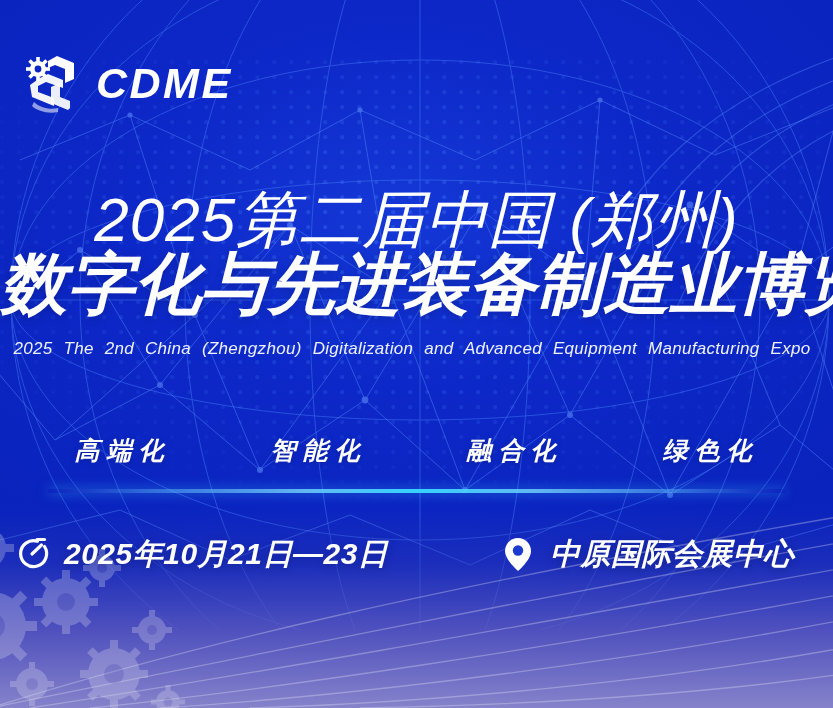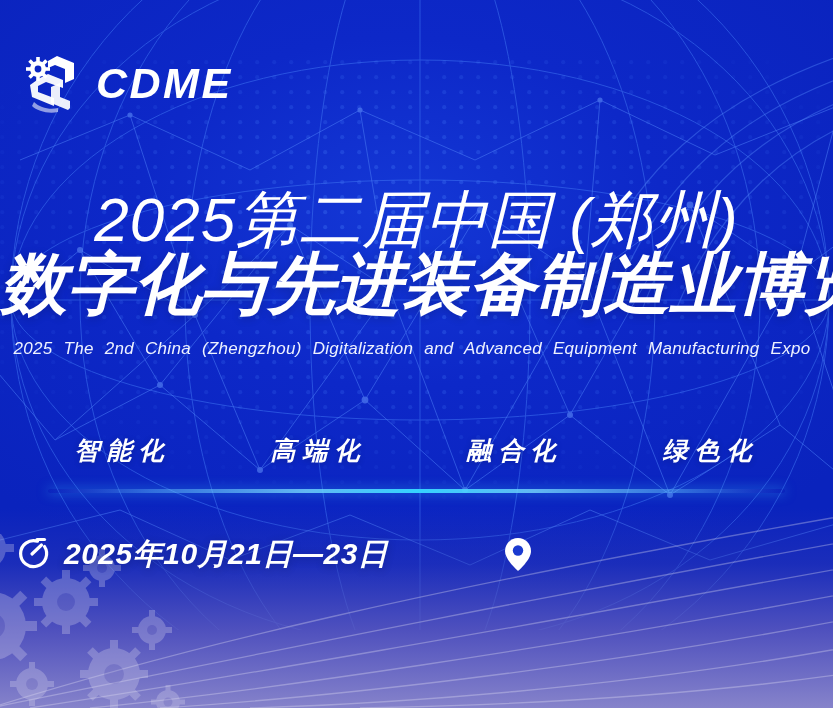--- a/index.html
+++ b/index.html
@@ -332,22 +332,22 @@
       <circle cx="14" cy="17" r="3.4" fill="#0b26c4"></circle>
     </svg>
     <div class="logo-text">CDME</div>
   </div>
 
   <div class="title-1">2025第二届中国 (郑州)</div>
   <div class="title-2">数字化与先进装备制造业博览会</div>
   <div class="title-en">2025 The 2nd  China  (Zhengzhou) Digitalization  and  Advanced  Equipment  Manufacturing  Expo</div>
 
   <div class="keywords">
+    <div class="kw">高端化</div>
     <div class="kw">智能化</div>
-    <div class="kw">高端化</div>
     <div class="kw">融合化</div>
     <div class="kw">绿色化</div>
   </div>
 
   <div class="divider"></div>
 
   <div class="info-row">
 
     <div class="info-item info-date">
       <svg class="info-icon" viewBox="0 0 36 40">
@@ -358,17 +358,18 @@
         </g>
       </svg>
       <div class="info-text">2025年10月21日—23日</div>
     </div>
 
     <div class="info-item info-venue">
       <svg class="info-icon" viewBox="0 0 36 40">
         <path d="M18 4 C10.8 4 5 9.8 5 17 C5 26 18 37 18 37 C18 37 31 26 31 17 C31 9.8 25.2 4 18 4 Z" fill="#ffffff"></path>
         <circle cx="18" cy="16.5" r="5.2" fill="#1a3ad0"></circle>
       </svg>
+      <div class="info-text">中原国际会展中心</div>
     </div>
 
   </div>
 
 </div>
 
 </body></html>

